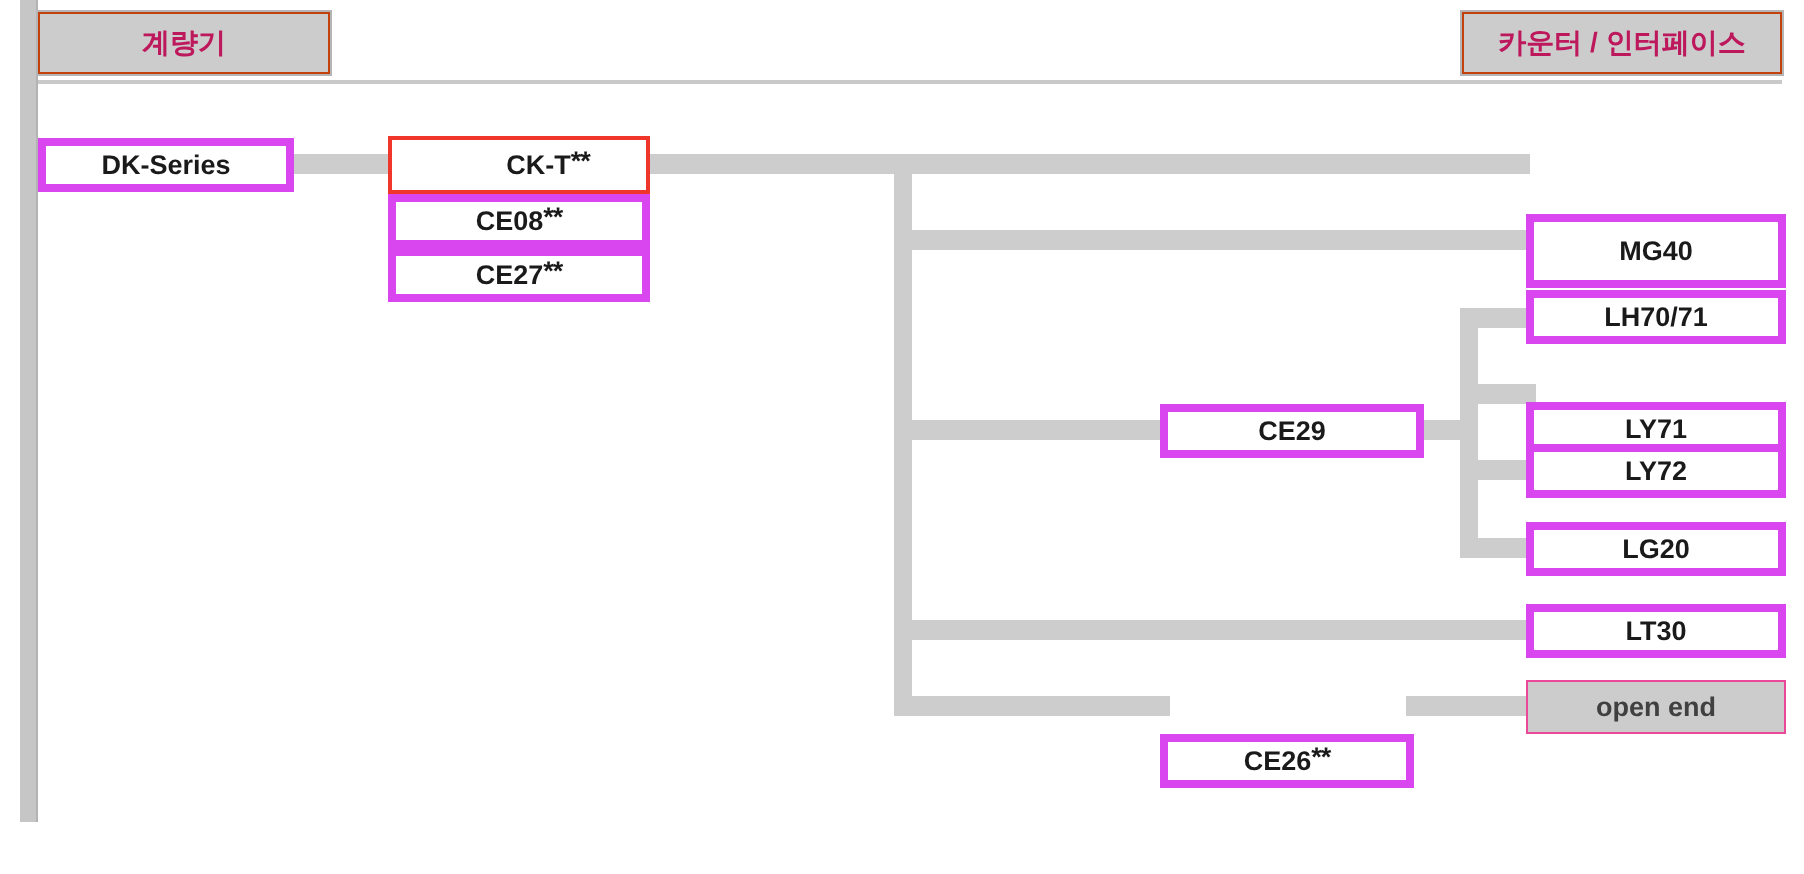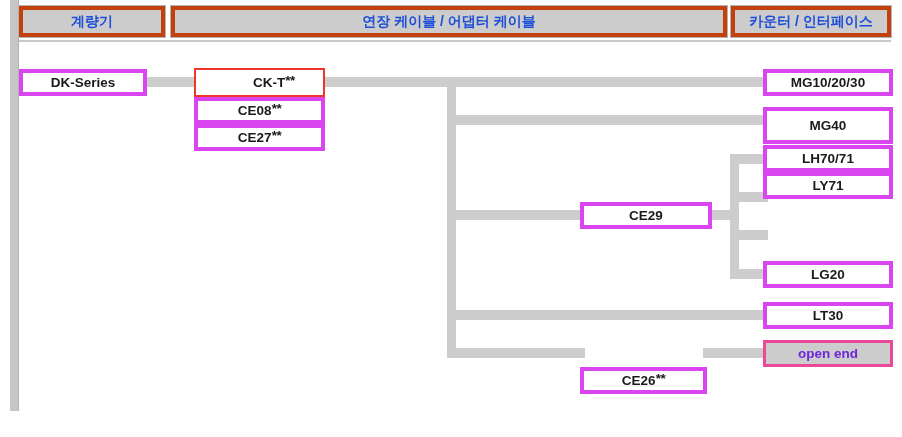--- a/index.html
+++ b/index.html
@@ -35,27 +35,27 @@
     left: 19px;
     top: 6px;
     right: 11px;
     height: 33px;
   }
   .hdr {
     position: absolute;
     top: 0;
     height: 31px;
     background: #cccccc;
-    border: 4px solid #c2410c;
+    border: 1px solid #c2410c;
     outline: 1px solid #b5b5b5;
     box-sizing: border-box;
     display: flex;
     align-items: center;
     justify-content: center;
-    color: #1d4ed8;
+    color: #be185d;
     font-size: 14px;
     font-weight: bold;
     letter-spacing: 0px;
     white-space: nowrap;
   }
   .hdr-sep {
     position: absolute;
     left: 19px;
     right: 11px;
     top: 40px;
@@ -77,22 +77,22 @@
     color: #1a1a1a;
     white-space: nowrap;
     z-index: 3;
   }
   .node.highlight {
     border: 2px solid #f0352b;
     z-index: 5;
   }
   .node.filled {
     background: #cccccc;
-    border: 3px solid #ec4899;
-    color: #6d28d9;
+    border: 1px solid #ec4899;
+    color: #404040;
   }
   .node .sup {
     font-size: 13.5px;
     font-weight: bold;
     letter-spacing: -0.5px;
     position: relative;
     top: -2px;
   }
 
   
@@ -106,21 +106,20 @@
 </style>
 </head>
 <body>
 
 <div id="canvas">
 
   <div class="left-rail"></div>
 
   <div class="header-band">
     <div class="hdr" style="left:0px; width:146px;">계량기</div>
-    <div class="hdr" style="left:152px; width:556px;">연장 케이블 / 어댑터 케이블</div>
     <div class="hdr" style="left:712px; width:160px;">카운터 / 인터페이스</div>
   </div>
   <div class="hdr-sep"></div>
 
   <div class="conn h" style="left:142px; top:77px; width:58px;"></div>
 
   <div class="conn h" style="left:320px; top:77px; width:445px;"></div>
 
   <div class="conn v" style="left:447px; top:77px; height:281px;"></div>
 
@@ -161,31 +160,31 @@
 
   <div class="node" style="left:580px; top:202px; width:132px; height:27px;">
     <span>CE29</span>
   </div>
 
   <div class="node" style="left:580px; top:367px; width:127px; height:27px;">
     <span>CE26</span>
       <span class="sup">**</span>
   </div>
 
-  <div class="node" style="left:763px; top:69px; width:130px; height:27px;">
-    <span>MG10/20/30</span>
-  </div>
   <div class="node" style="left:763px; top:107px; width:130px; height:37px;">
     <span>MG40</span>
   </div>
   <div class="node" style="left:763px; top:145px; width:130px; height:27px;">
     <span>LH70/71</span>
   </div>
-  <div class="node" style="left:763px; top:172px; width:130px; height:27px;">
+  <div class="node" style="left:763px; top:201px; width:130px; height:27px;">
     <span>LY71</span>
+  </div>
+  <div class="node" style="left:763px; top:222px; width:130px; height:27px;">
+    <span>LY72</span>
   </div>
   <div class="node" style="left:763px; top:261px; width:130px; height:27px;">
     <span>LG20</span>
   </div>
   <div class="node" style="left:763px; top:302px; width:130px; height:27px;">
     <span>LT30</span>
   </div>
   <div class="node filled" style="left:763px; top:340px; width:130px; height:27px;">
     <span>open end</span>
   </div>

